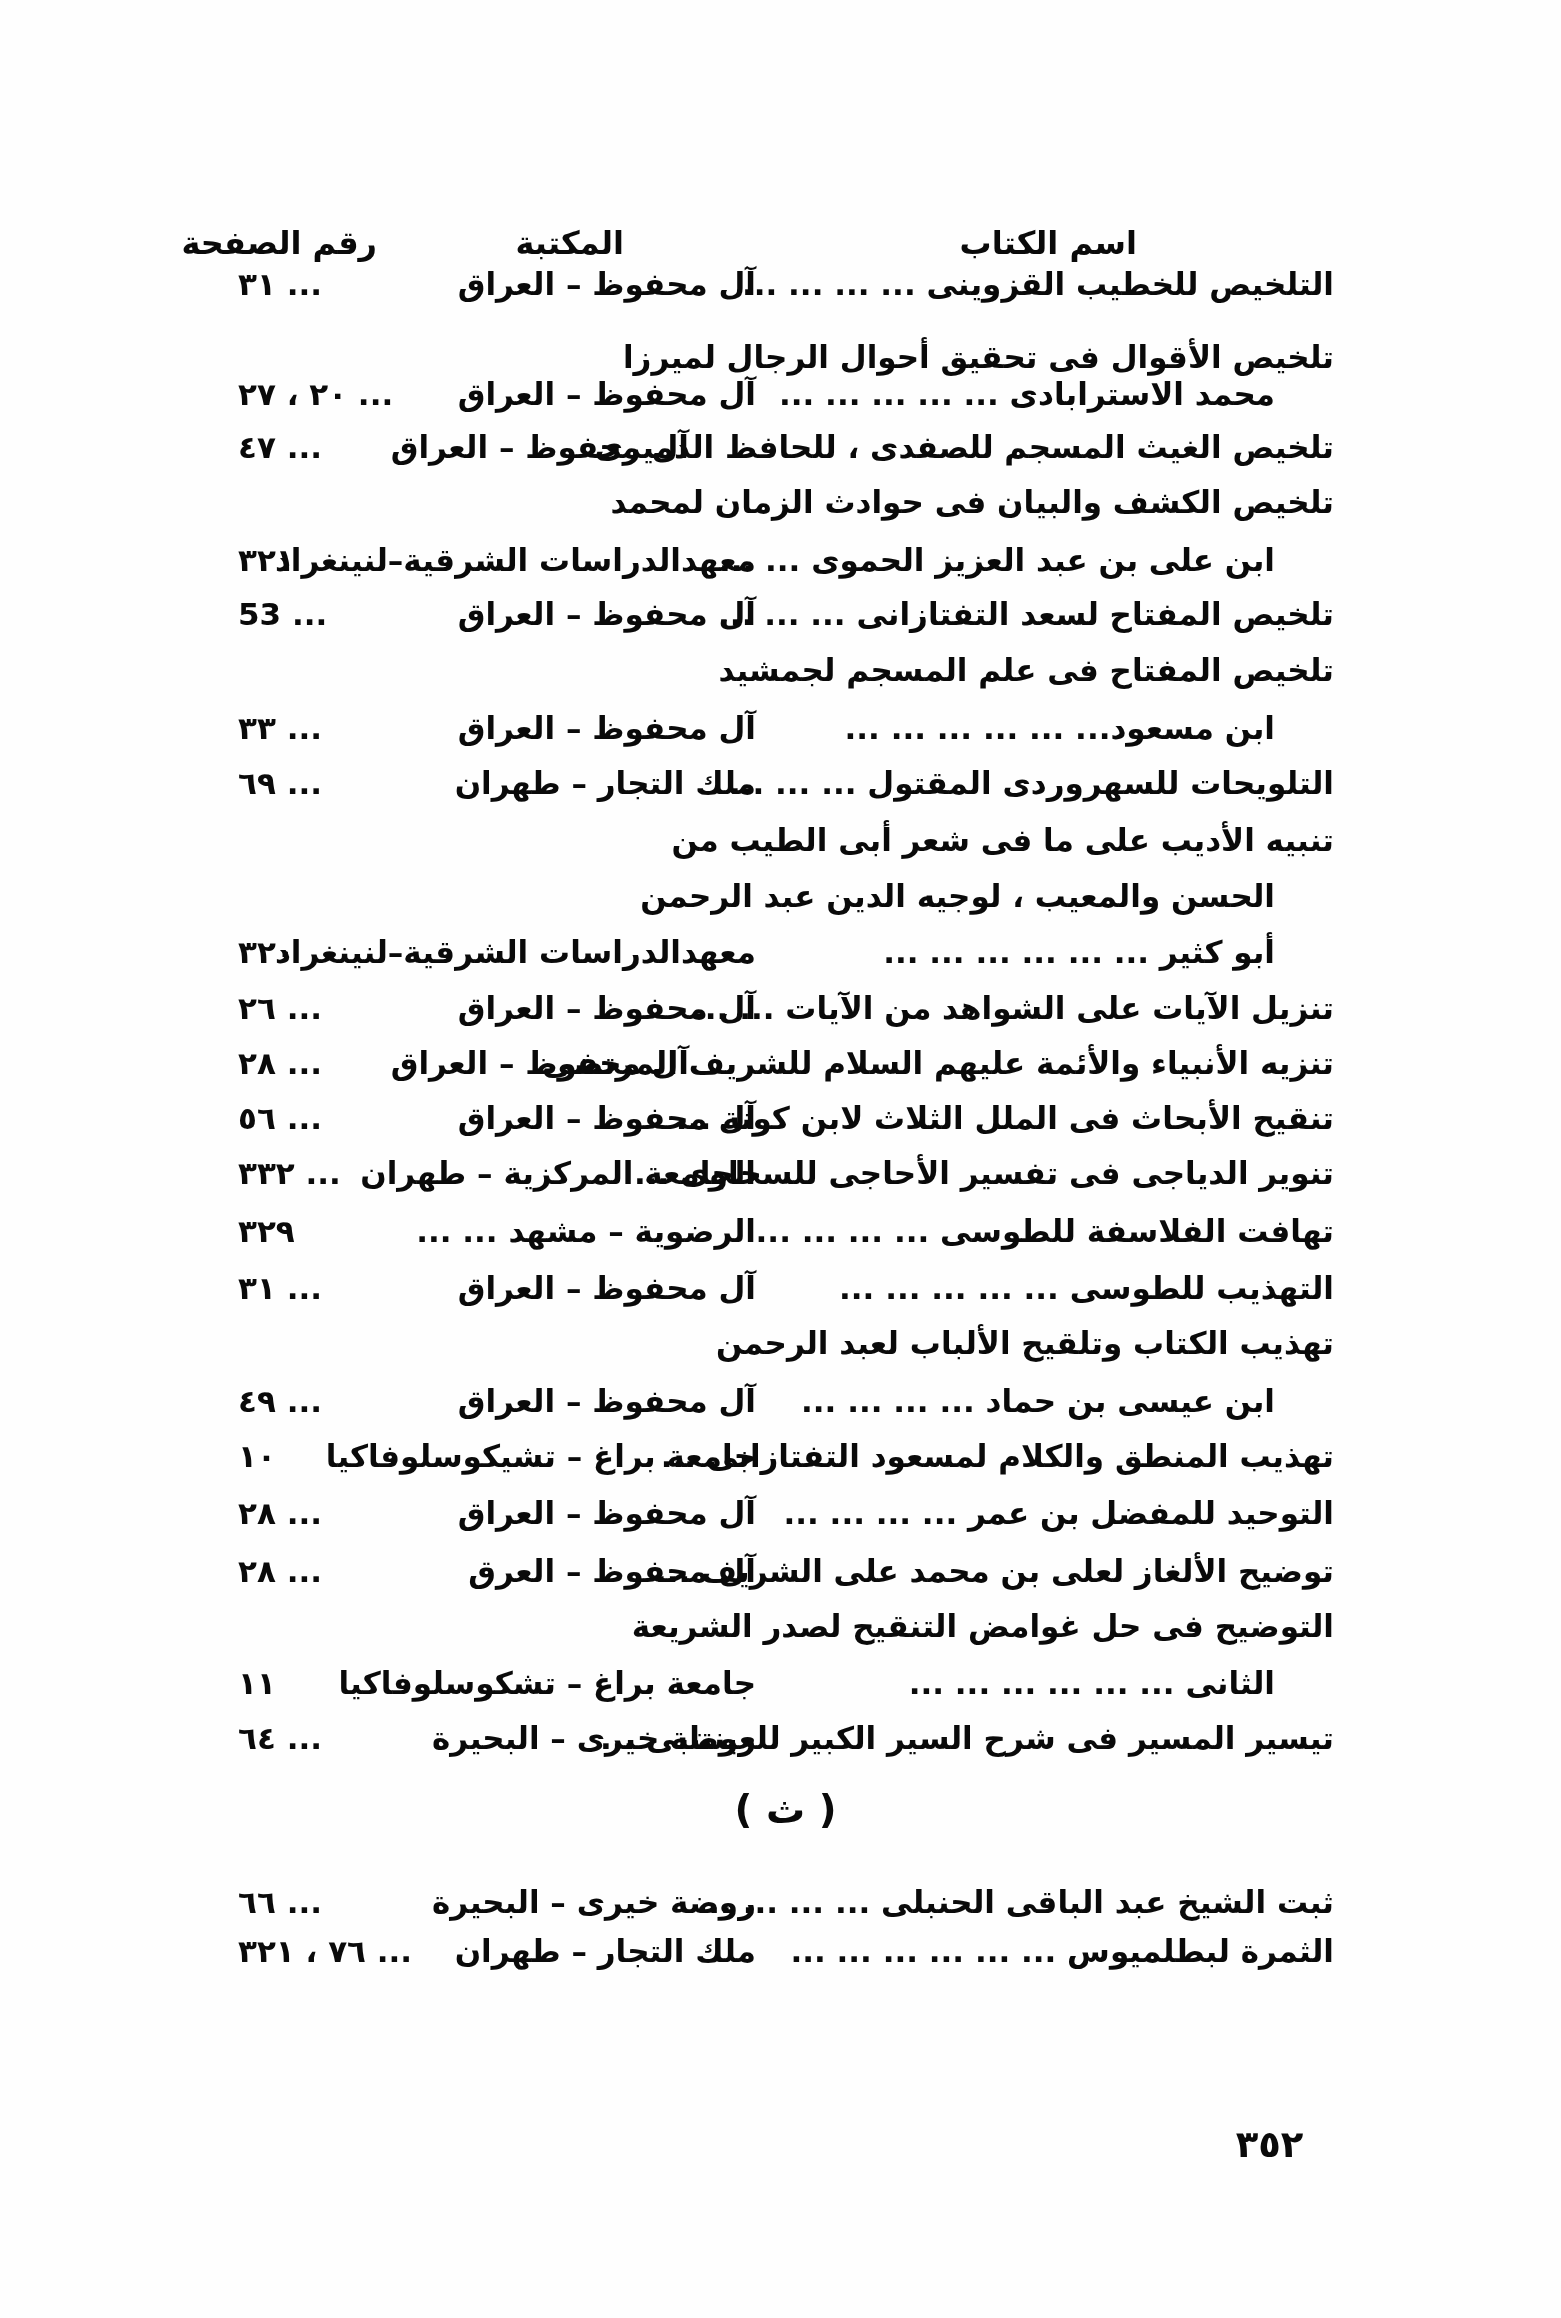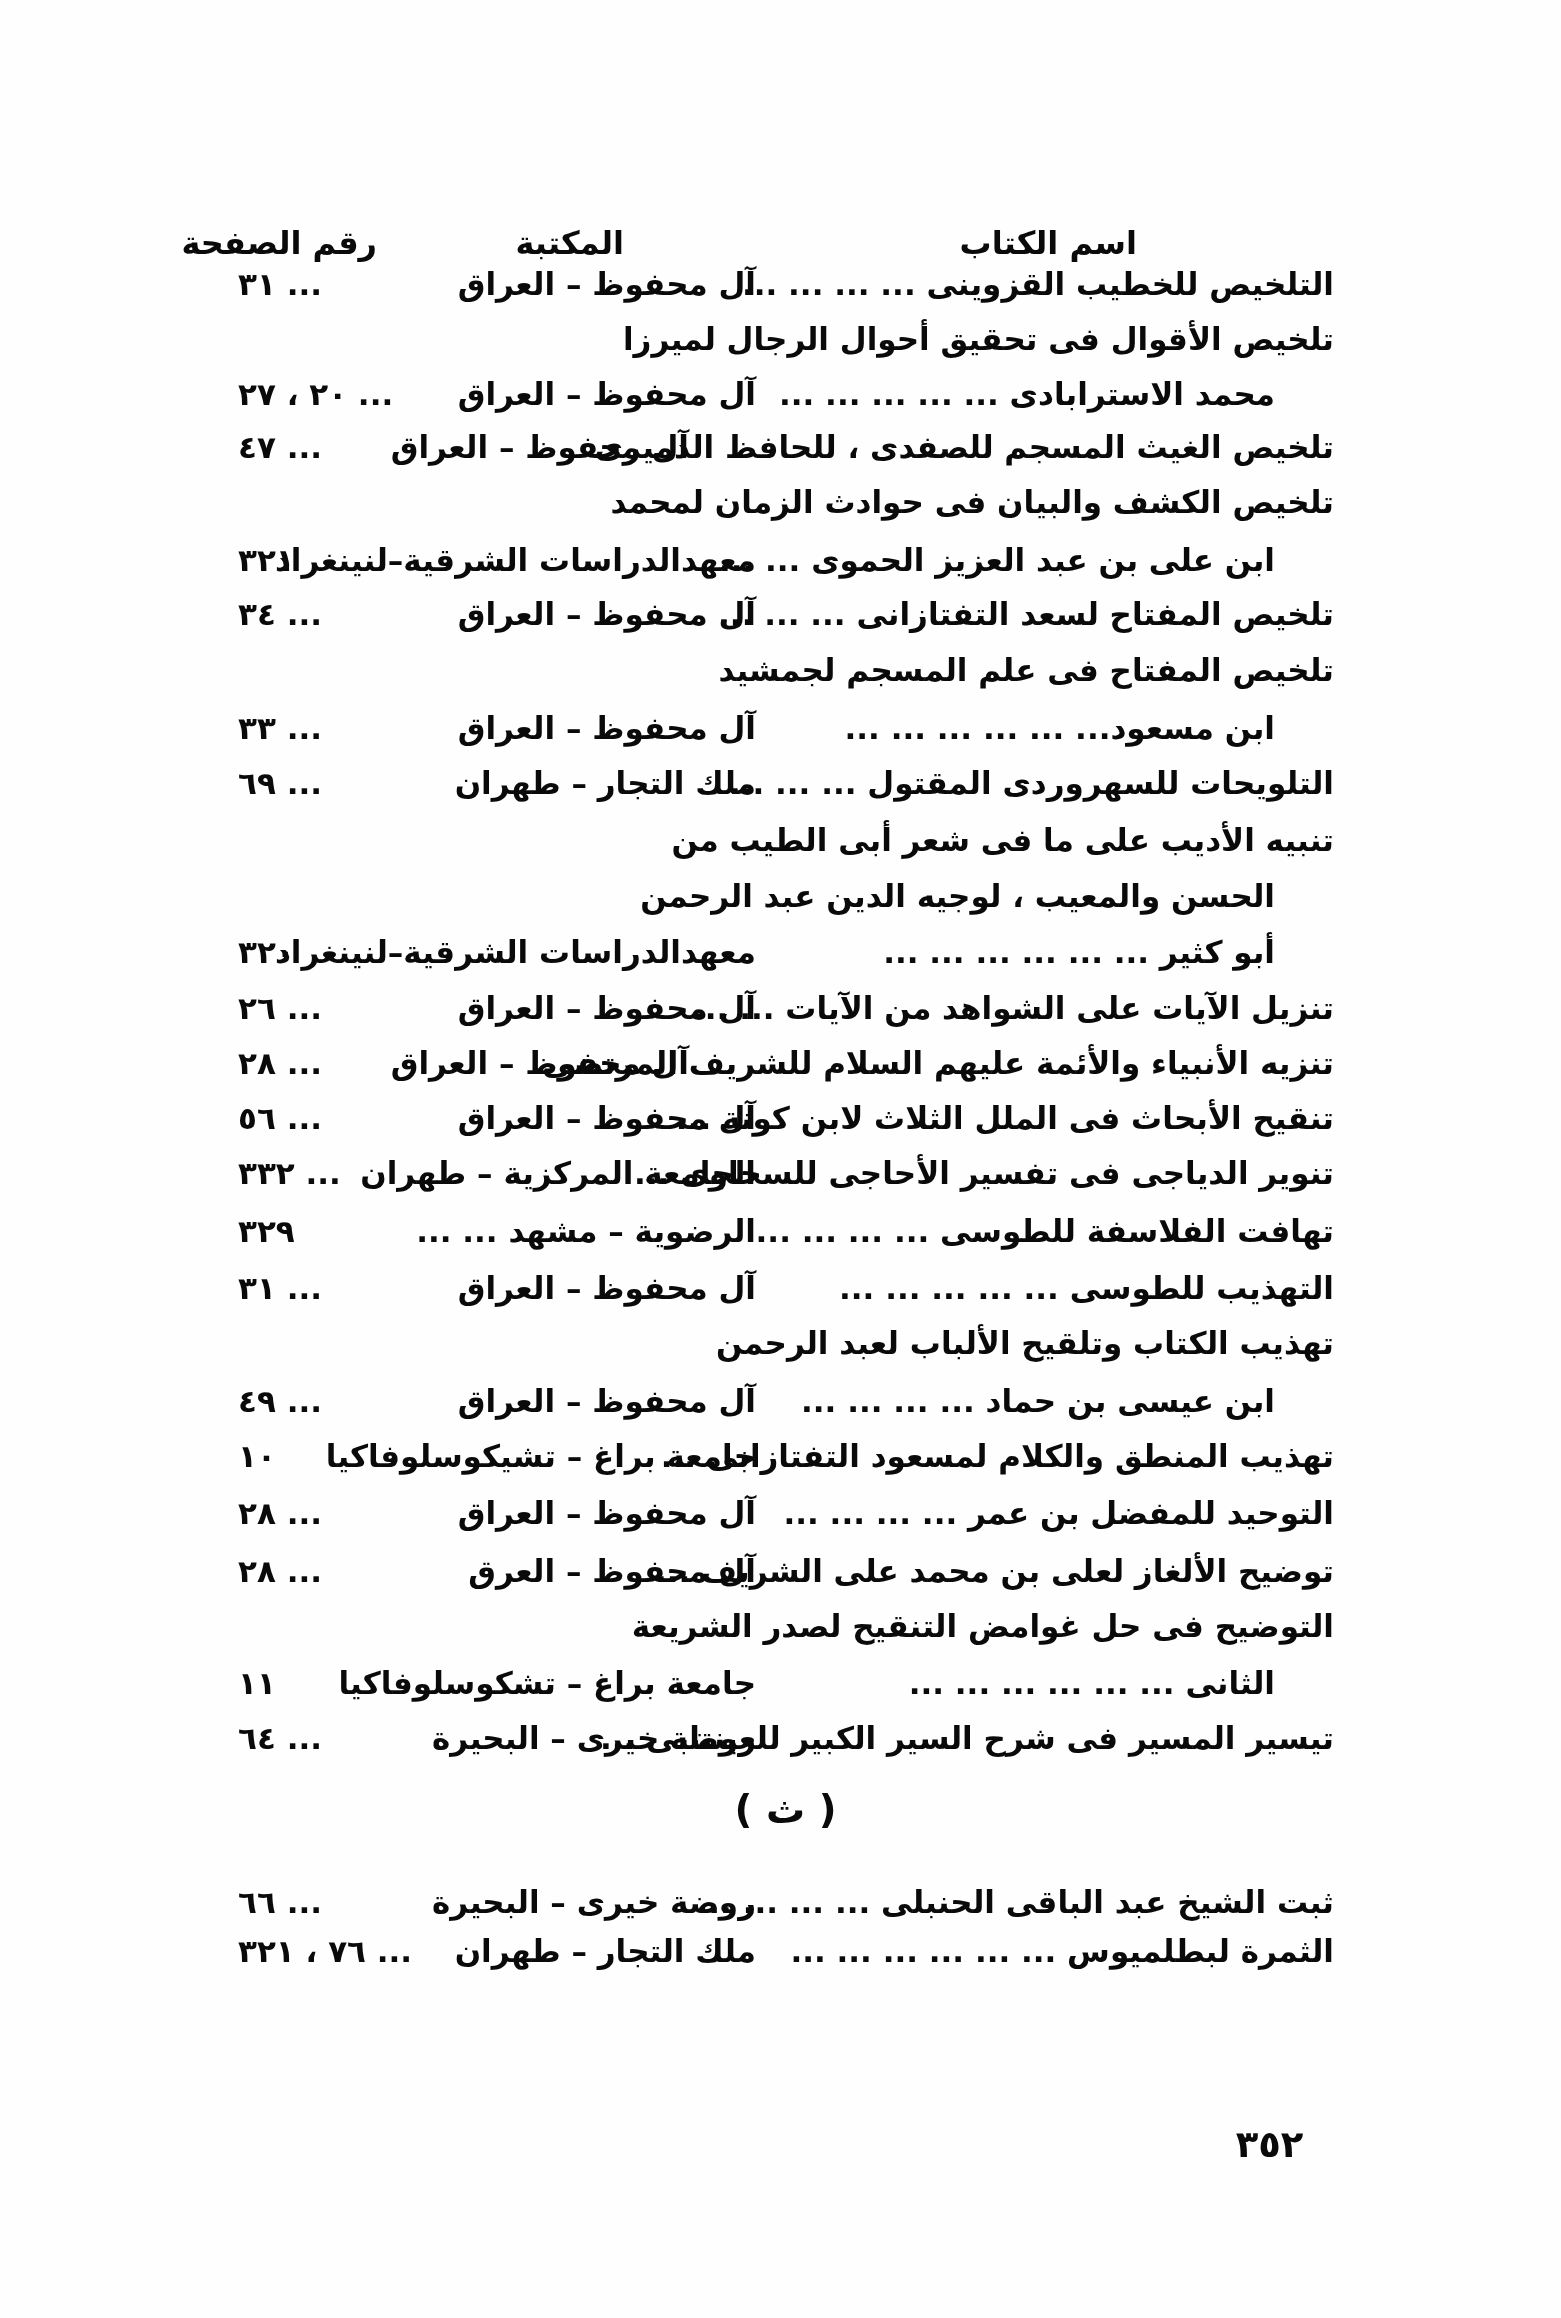--- a/index.html
+++ b/index.html
@@ -91,21 +91,21 @@
 
   <div class="hdr" style="right: 425px;">اسم الكتاب</div>
   <div class="hdr" style="right: 938px;">المكتبة</div>
   <div class="hdr" style="right: 1185px;">رقم الصفحة</div>
 
   <div class="row" style="top:259px">
     <span class="title">التلخيص للخطيب القزوينى ... ... ... ...</span>
     <span class="lib">آل محفوظ – العراق</span>
     <span class="pg">... ٣١</span>
   </div>
-  <div class="row" style="top:314px">
+  <div class="row" style="top:332px">
     <span class="title">تلخيص الأقوال فى تحقيق أحوال الرجال لميرزا</span>
   </div>
   <div class="row indent" style="top:369px">
     <span class="title">محمد الاسترابادى ... ... ... ... ...</span>
     <span class="lib">آل محفوظ – العراق</span>
     <span class="pg">... ٢٠ ، ٢٧</span>
   </div>
   <div class="row" style="top:422px">
     <span class="title">تلخيص الغيث المسجم للصفدى ، للحافظ الدميرى</span>
     <span class="lib" style="right:645px">آل محفوظ – العراق</span>
@@ -115,21 +115,21 @@
     <span class="title">تلخيص الكشف والبيان فى حوادث الزمان لمحمد</span>
   </div>
   <div class="row indent" style="top:535px">
     <span class="title">ابن على بن عبد العزيز الحموى ... ...</span>
     <span class="lib">معهدالدراسات الشرقية–لنينغراد</span>
     <span class="pg">٣٢١</span>
   </div>
   <div class="row" style="top:589px">
     <span class="title">تلخيص المفتاح لسعد التفتازانى ... ... ...</span>
     <span class="lib">آل محفوظ – العراق</span>
-    <span class="pg">... ٣٤</span>
+    <span class="pg">... 53</span>
   </div>
   <div class="row" style="top:645px">
     <span class="title">تلخيص المفتاح فى علم المسجم لجمشيد</span>
   </div>
   <div class="row indent" style="top:703px">
     <span class="title">ابن مسعود... ... ... ... ... ...</span>
     <span class="lib">آل محفوظ – العراق</span>
     <span class="pg">... ٣٣</span>
   </div>
   <div class="row" style="top:758px">

